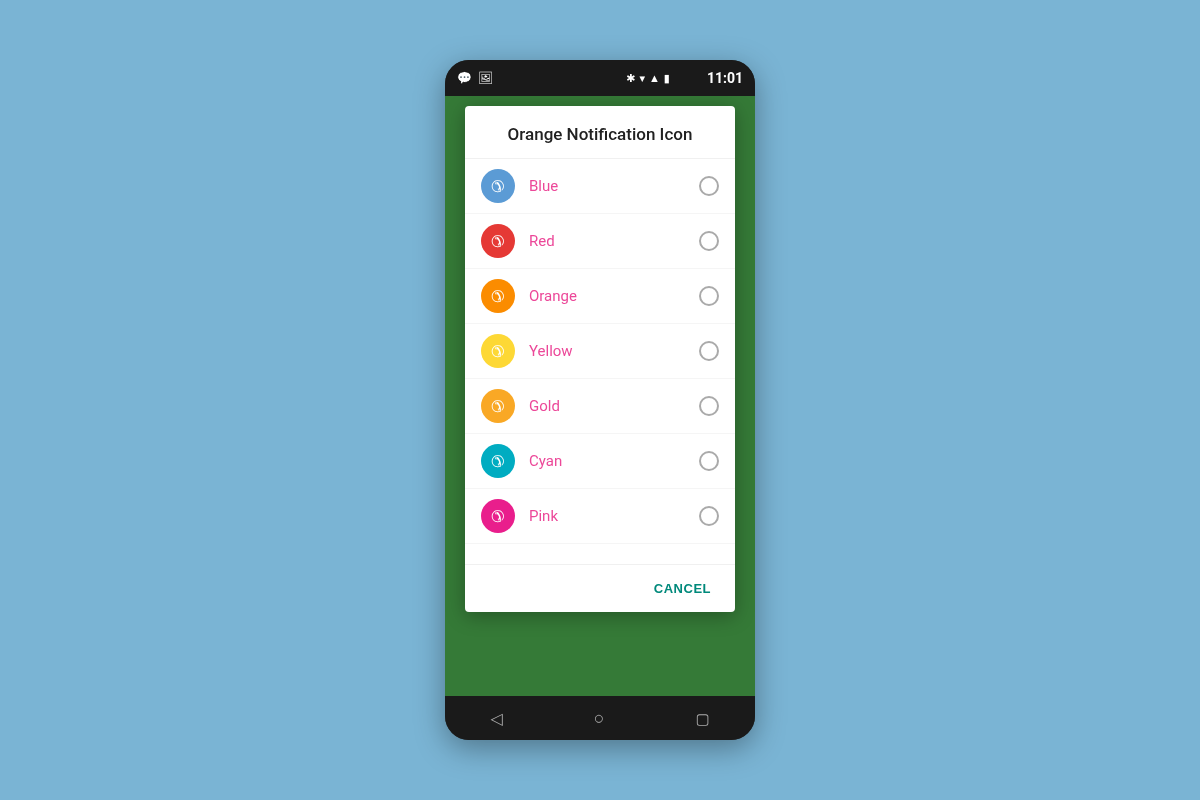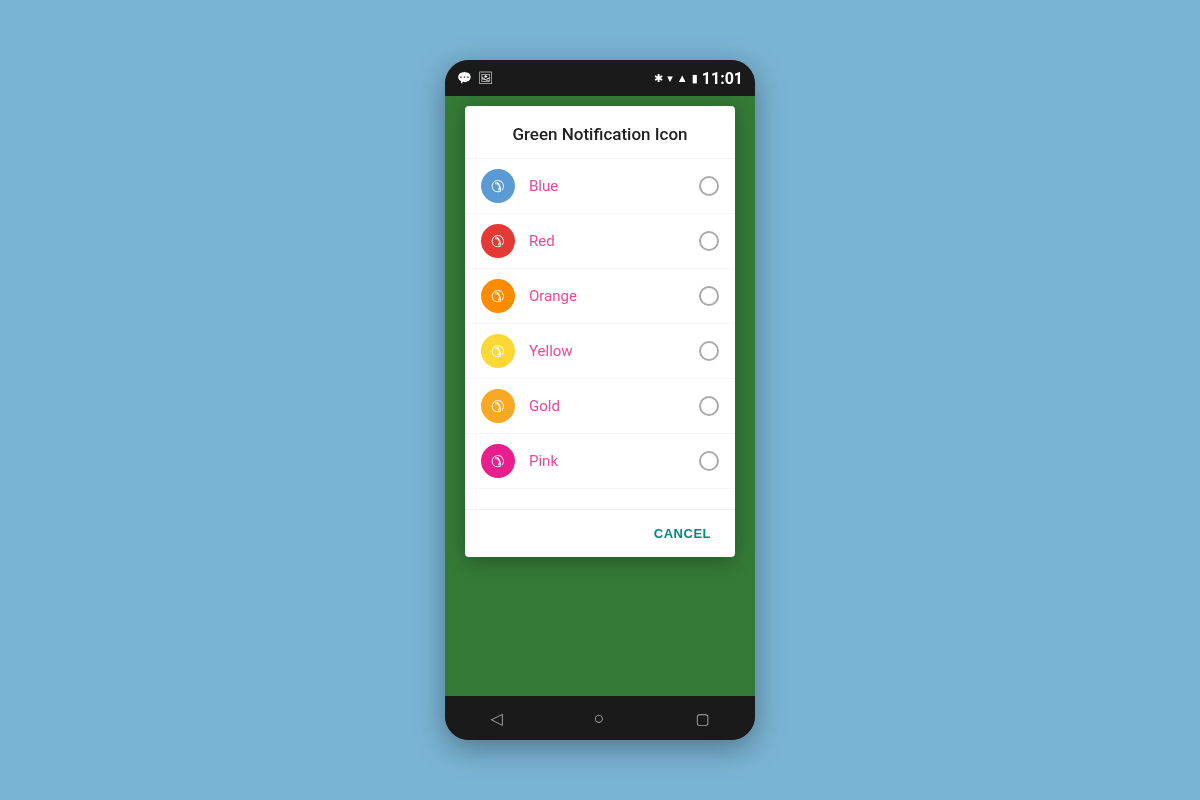--- a/index.html
+++ b/index.html
@@ -49,21 +49,22 @@
     .status-right {
       display: flex;
       align-items: center;
       gap: 4px;
       color: white;
       font-size: 11px;
     }
 
     .status-time {
       font-weight: bold;
-      font-size: 16px;
+      font-size: 14px;
+      margin-left: 33px;
     }
 
     .phone-content {
       flex: 1;
       background: #4caf50;
       position: relative;
       display: flex;
       flex-direction: column;
       overflow: hidden;
     }
@@ -211,21 +212,21 @@
       <span class="status-time">11:01</span>
     </div>
   </div>
 
   <div class="phone-content">
     <div class="app-bg"></div>
 
     <div class="dialog-overlay">
       <div class="dialog">
 
-        <div class="dialog-title">Green Notification Icon</div>
+        <div class="dialog-title">Orange Notification Icon</div>
 
         <ul class="dialog-list">
 
         <li class="dialog-item">
               <div class="icon-circle" style="background: rgb(91, 155, 213);"></div>
               <span class="item-label">Blue</span>
               <div class="radio-btn"></div>
             </li>
             <li class="dialog-item">
               <div class="icon-circle" style="background: rgb(229, 57, 53);"></div>
@@ -238,20 +239,25 @@
               <div class="radio-btn"></div>
             </li>
             <li class="dialog-item">
               <div class="icon-circle" style="background: rgb(253, 216, 53);"></div>
               <span class="item-label">Yellow</span>
               <div class="radio-btn"></div>
             </li>
             <li class="dialog-item">
               <div class="icon-circle" style="background: rgb(249, 168, 37);"></div>
               <span class="item-label">Gold</span>
+              <div class="radio-btn"></div>
+            </li>
+            <li class="dialog-item">
+              <div class="icon-circle" style="background: rgb(0, 172, 193);"></div>
+              <span class="item-label">Cyan</span>
               <div class="radio-btn"></div>
             </li>
             <li class="dialog-item">
               <div class="icon-circle" style="background: rgb(233, 30, 140);"></div>
               <span class="item-label">Pink</span>
               <div class="radio-btn"></div>
             </li>
           </ul>
 
         <div class="dialog-actions">

